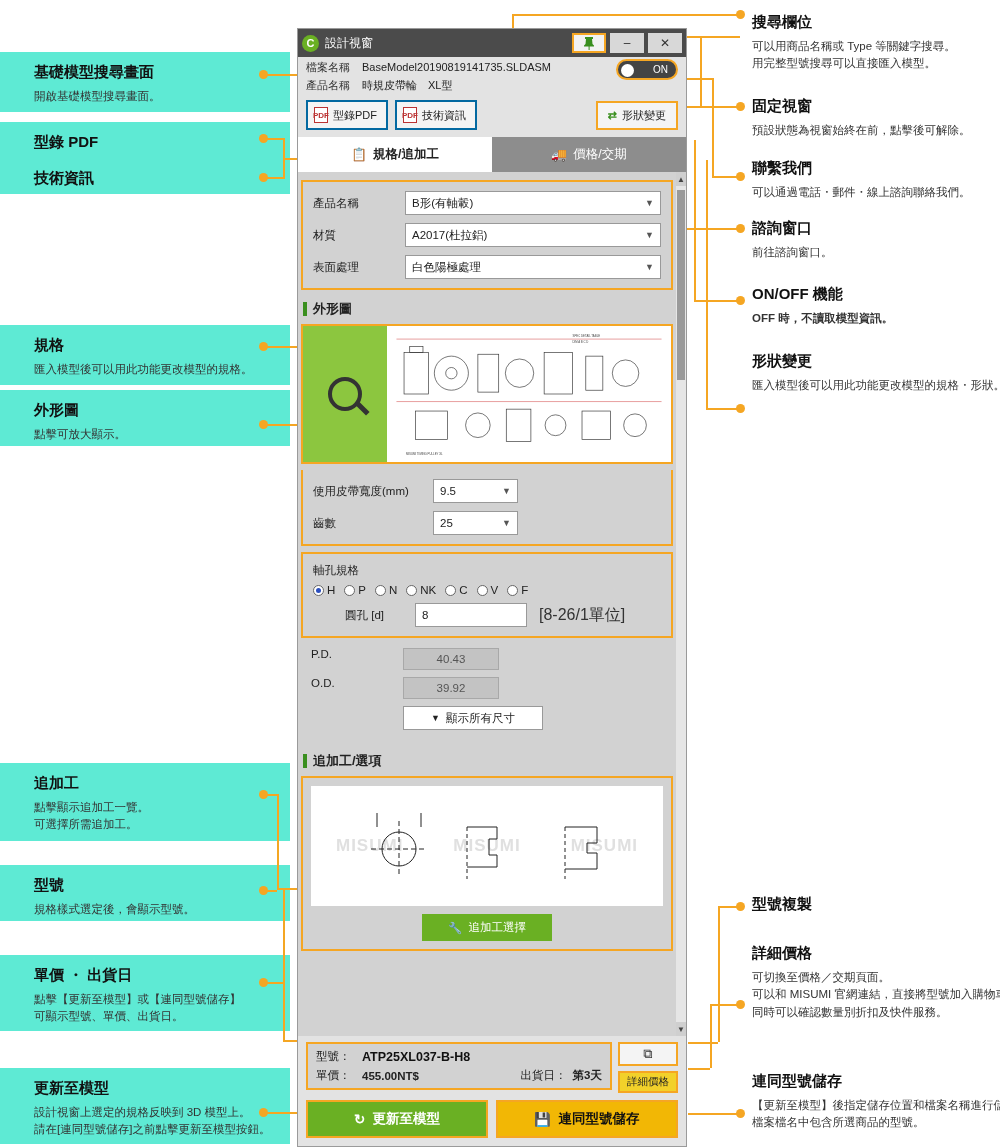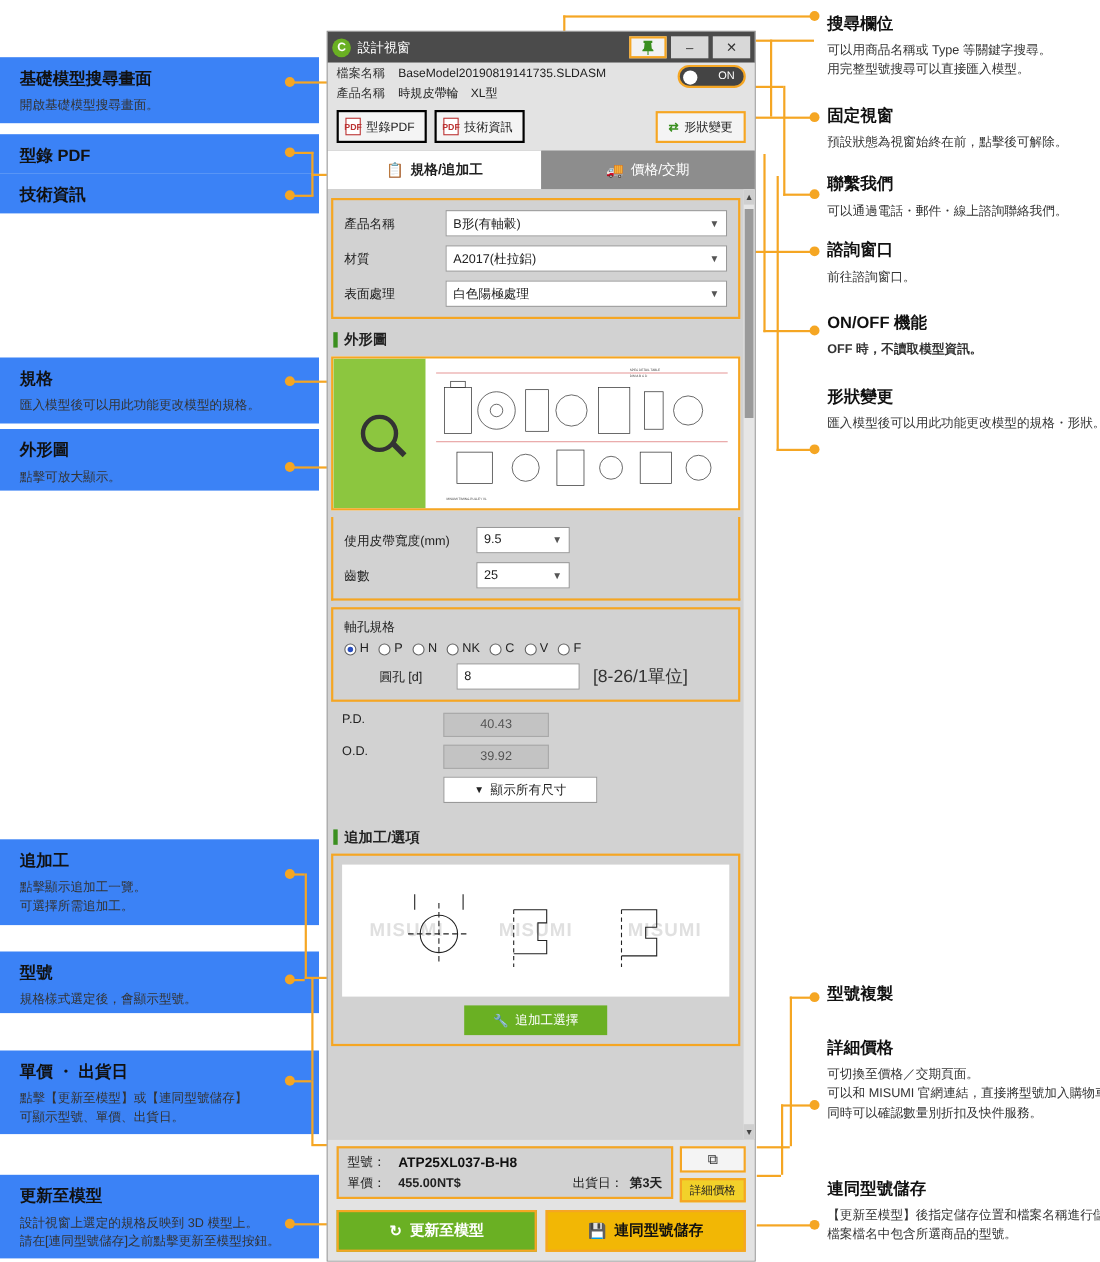--- a/index.html
+++ b/index.html
@@ -24,21 +24,21 @@
     font-weight:bold;
     color:#111;
     line-height:1.3;
     margin-bottom:6px;
   }
   .ann-block .ann-body{
     font-size:11.5px;
     color:#333;
     line-height:1.55;
   }
-  .ann-left{ left:0; padding:10px 14px 10px 18px; background:#3b82f6; }
+  .ann-left{ left:0; padding:10px 14px 10px 34px; background:#5eead4; }
   .ann-right{ left:748px; padding:6px 10px 6px 4px; background:transparent;}
 
   .dot{
     position:absolute;
     width:9px;height:9px;border-radius:50%;
     background:#f5a623;
   }
   .lead{
     position:absolute;
     background:#f5a623;
@@ -139,21 +139,21 @@
   }
 
   .pdfrow{
     background:#e3e3e3;
     padding:0 8px 7px;
     display:flex; align-items:center; gap:7px;
     flex:0 0 auto;
   }
   .pdfbtn{
     background:#f4f4f4;
-    border:2px solid #000000;
+    border:2px solid #0369a1;
     font-size:11px;
     padding:5px 9px 5px 6px;
     display:flex;align-items:center;gap:5px;
     color:#222;
   }
   .pdf-ico{
     width:14px;height:16px;background:#fff;border:1px solid #b33;
     color:#b33;font-size:8px;display:flex;align-items:center;justify-content:center;
     font-weight:bold;
   }

